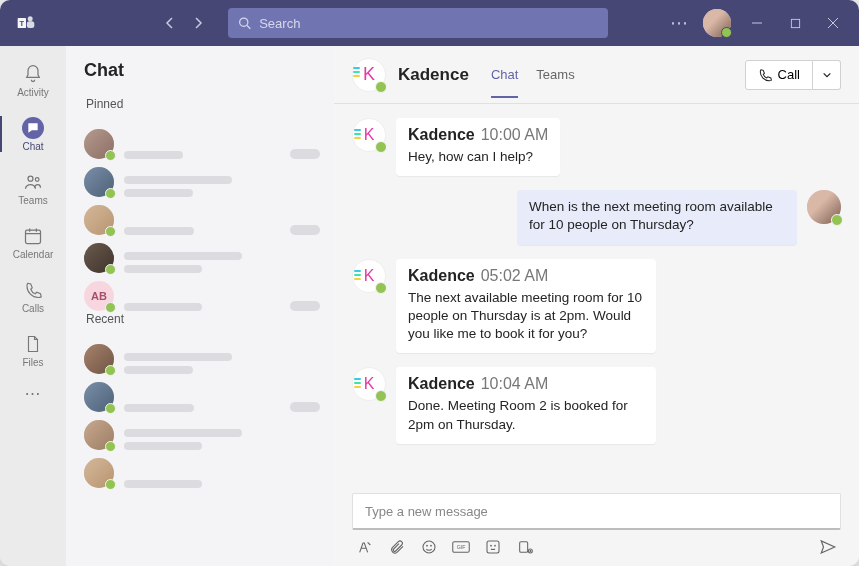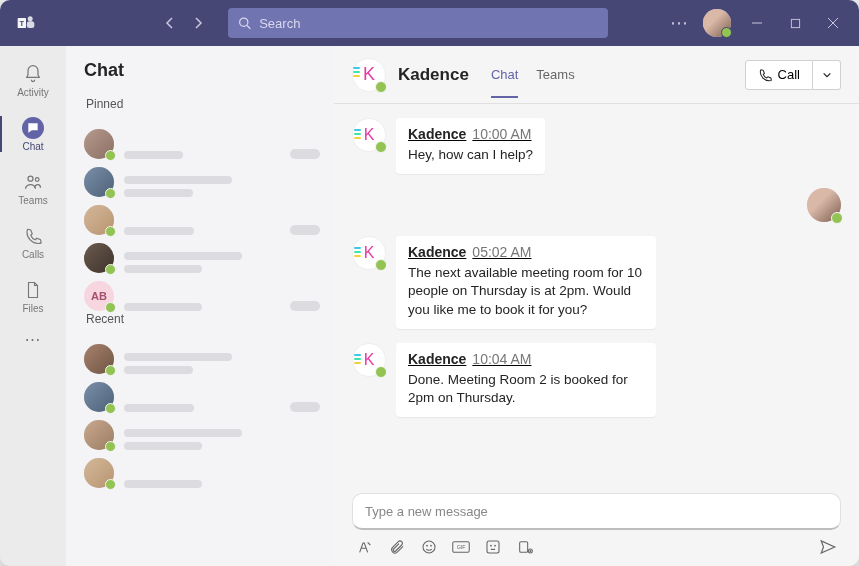--- a/index.html
+++ b/index.html
@@ -59,27 +59,27 @@
   .call-more { width:28px; height:30px; background:#fff; border:1px solid #d1d1d1; border-left:none; border-radius:0 3px 3px 0; display:flex; align-items:center; justify-content:center; cursor:pointer; }
   
   .messages { flex:1; overflow-y:auto; padding: 14px 18px; display:flex; flex-direction:column; gap:14px; }
   .msg-row { display:flex; gap:10px; align-items:flex-start; }
   .msg-row.right { justify-content:flex-end; }
   .msg-avatar { width:34px; height:34px; border-radius:50%; background:#fff; border:1px solid #eee; display:flex; align-items:center; justify-content:center; flex-shrink:0; position:relative;}
   .msg-avatar::after{content:"";position:absolute;right:-2px;bottom:-2px;width:10px;height:10px;border-radius:50%;background:#92c353;border:1.5px solid #f5f5f5;}
   .msg-avatar.user{background:#e8c4d4;border:none;}
   .bubble { background:#fff; border-radius:4px; padding:8px 12px 10px; max-width:260px; box-shadow: 0 1px 1px rgba(0,0,0,0.06);}
   .bubble.user { background:#e8ebfa; }
-  .bubble .meta { font-size:14px; margin-bottom:4px;text-decoration:underline; }
+  .bubble .meta { font-size:16px; margin-bottom:4px; }
   .bubble .meta .name{font-weight:600; color:#242424; margin-right:6px;}
   .bubble .meta .time{color:#777;}
   .bubble .text { font-size:13.5px; color:#242424; line-height:1.35; }
   
   .composer { padding: 6px 18px 10px; }
-  .compose-box { background:#fff; border:1px solid #e0e0e0; border-bottom:2px solid #bdbdbd; border-radius:10px; padding:8px 12px; }
+  .compose-box { background:#fff; border:1px solid #e0e0e0; border-bottom:2px solid #bdbdbd; border-radius:2px; padding:8px 12px; }
   .compose-box input { width:100%; border:none; outline:none; font-size:13px; color:#333; }
   .compose-box input::placeholder{color:#888;}
   .compose-toolbar { display:flex; align-items:center; gap:14px; padding:8px 4px 0; color:#666; }
   .compose-toolbar .tool{width:18px;height:18px;cursor:pointer;display:flex;align-items:center;justify-content:center;}
   .compose-toolbar .send{margin-left:auto;}
   
   .face{width:100%;height:100%;border-radius:50%;background:linear-gradient(135deg,#b89a8e,#8a6f64);}
   .face2{background:linear-gradient(135deg,#7a8fa8,#4d6278);}
   .face3{background:linear-gradient(135deg,#d4b89a,#b89470);}
   .face4{background:linear-gradient(135deg,#6b5a4e,#3e332b);}
@@ -170,20 +170,29 @@
               <circle cx="9" cy="8" r="3"></circle>
               <circle cx="17" cy="9" r="2.2"></circle>
               <path d="M3 20c0-3 3-5 6-5s6 2 6 5"></path>
               <path d="M14 19c0-2 1.5-4 4-4s3 2 3 4"></path>
             </svg>
           </div>
         <span>Teams</span>
       </div>
       <div class="rail-item">
         <div class="rail-icon">
+            <svg width="20" height="20" viewBox="0 0 24 24" fill="none" stroke="currentColor" stroke-width="1.5">
+              <rect x="3" y="5" width="18" height="16" rx="2"></rect>
+              <path d="M3 9h18M8 3v4M16 3v4"></path>
+            </svg>
+          </div>
+        <span>Calendar</span>
+      </div>
+      <div class="rail-item">
+        <div class="rail-icon">
             <svg width="18" height="18" viewBox="0 0 24 24" fill="none" stroke="currentColor" stroke-width="1.5">
               <path d="M5 3l4 1 2 5-2 2c1 3 3 5 6 6l2-2 5 2 1 4c-1 1-3 1-4 1-8 0-15-7-15-15 0-1 0-3 1-4z"></path>
             </svg>
           </div>
         <span>Calls</span>
       </div>
       <div class="rail-item">
         <div class="rail-icon">
             <svg width="18" height="18" viewBox="0 0 24 24" fill="none" stroke="currentColor" stroke-width="1.5">
               <path d="M6 2h8l4 4v16H6z"></path>
@@ -321,20 +330,23 @@
                   <span style="background:#f2d13c"></span>
                 </div>K</div>
             </div>
           <div class="bubble">
             <div class="meta"><span class="name">Kadence</span><span class="time">10:00 AM</span></div>
             <div class="text">Hey, how can I help?</div>
           </div>
         </div>
 
         <div class="msg-row right">
+          <div class="bubble user" style="max-width:280px">
+            <div class="text">When is the next meeting room available for 10 people on Thursday?</div>
+          </div>
           <div class="msg-avatar user">
               <div class="face face-user" style="border-radius:50%"></div>
             </div>
         </div>
 
         <div class="msg-row">
           <div class="msg-avatar">
               <div class="bot-k" style="font-size:16px"><div class="bars">
                   <span style="background:#3cc8e6"></span>
                   <span style="background:#3ce6a8"></span>

